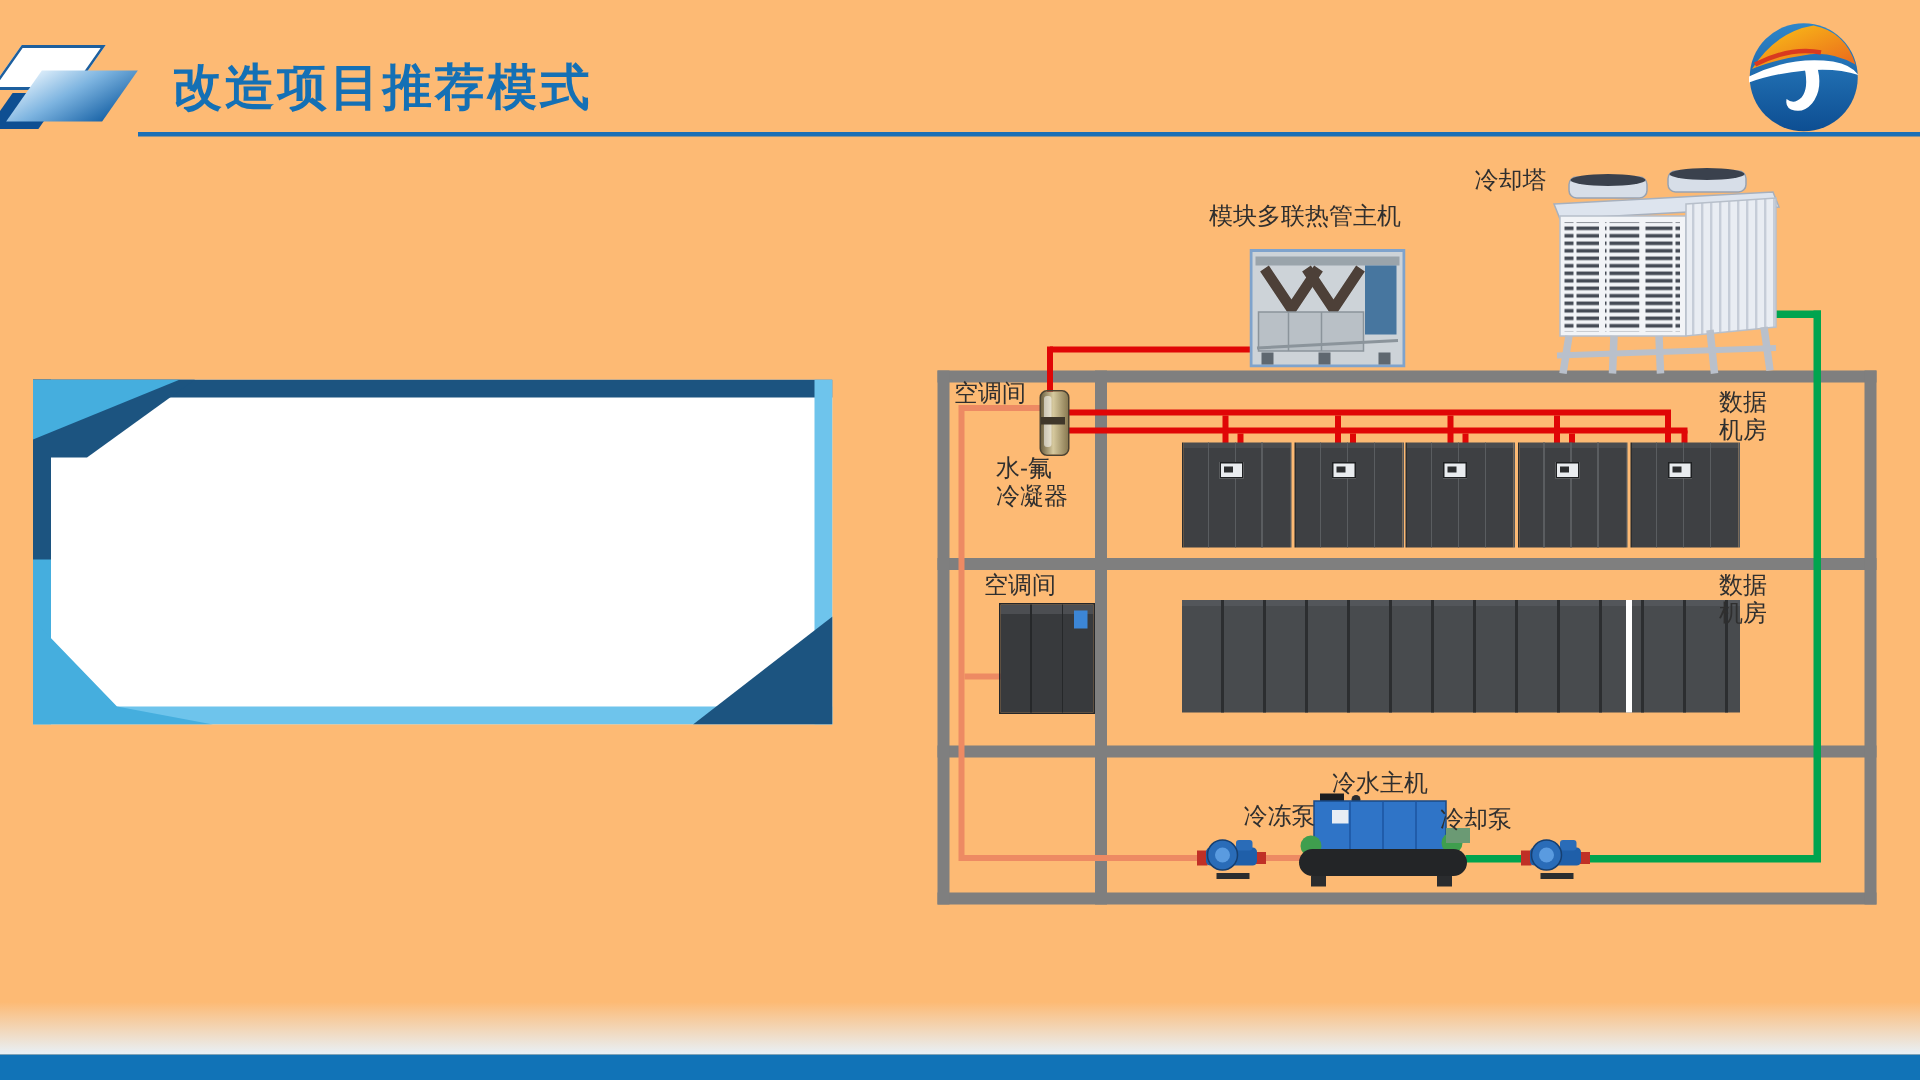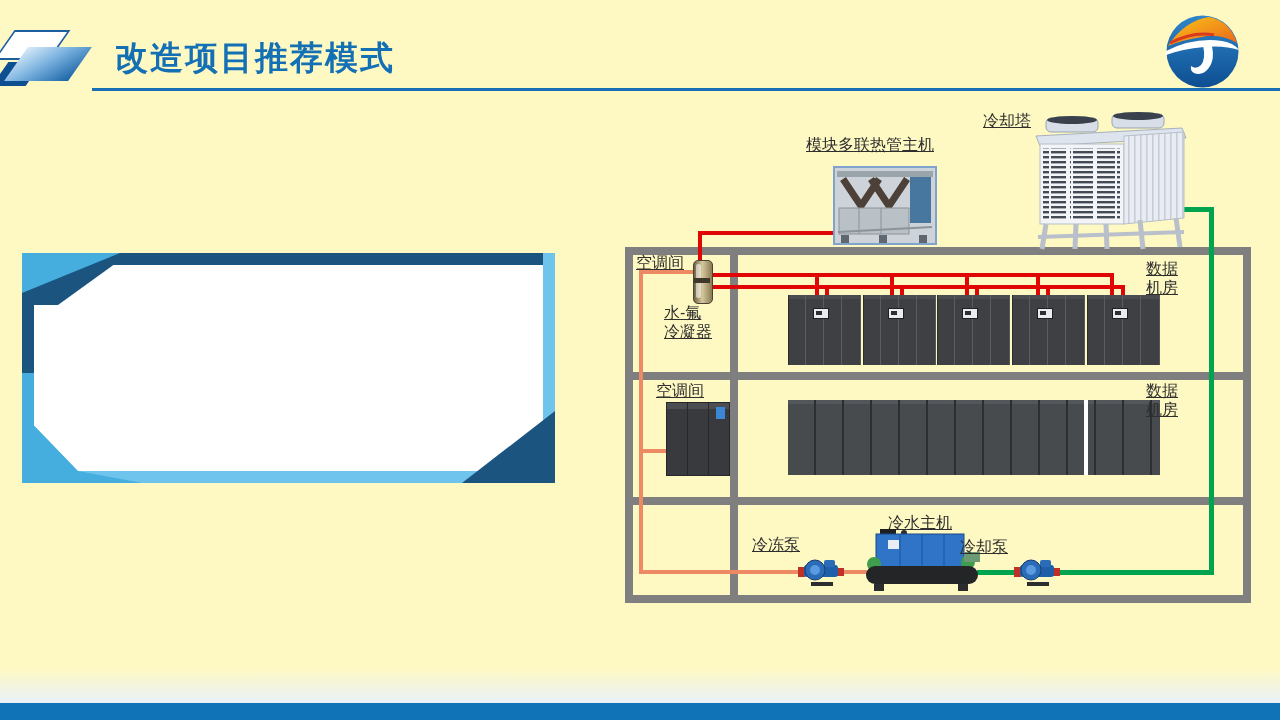--- a/index.html
+++ b/index.html
@@ -1,16 +1,16 @@
 <!DOCTYPE html>
 <html><head>
 <meta charset="utf-8">
 <style>
   html,body{margin:0;padding:0;background:#fff;}
-  .slide{position:relative;width:1280px;height:720px;background:#fef9c3;overflow:hidden;
+  .slide{position:relative;width:1280px;height:720px;background:#fdba74;overflow:hidden;
          font-family:"Liberation Sans","DejaVu Sans",sans-serif;}
   .abs{position:absolute;}
 
   
   .deco-outline{position:absolute;left:4px;top:30px;width:52px;height:26px;
     transform:skewX(-35deg);border:2px solid #1d5f9e;background:#fff;}
   .deco-fill{position:absolute;left:16px;top:47px;width:64px;height:34px;
     transform:skewX(-35deg);
     background:linear-gradient(135deg,#d9ebf9 0%,#7db4e0 45%,#1b65a8 100%);}
   .deco-wedge{position:absolute;left:0px;top:62px;width:34px;height:24px;
@@ -27,21 +27,21 @@
   .key-box svg{position:absolute;left:0;top:0;}
   .key-text{position:absolute;left:28px;top:22px;width:452px;font-size:23px;line-height:45px;
     font-weight:800;color:#0c0c0c;}
 
   
   .pipe{position:absolute;}
   .red{background:#e00606;}
   .orange{background:#ed8a63;}
   .green{background:#00a44f;}
   .gray{background:#7f7f7f;}
-  .dlabel{position:absolute;font-size:16px;color:#2f2f2f;line-height:19px;white-space:nowrap;text-decoration:underline;}
+  .dlabel{position:absolute;font-size:16px;color:#2f2f2f;line-height:19px;white-space:nowrap;}
 
   .condenser{position:absolute;left:693px;top:260px;width:18px;height:42px;border-radius:5px;
     background:linear-gradient(90deg,#6f6243,#d6c99e 45%,#8a7a52);border:1px solid #4a4232;}
   .condenser:before{content:"";position:absolute;left:2px;top:3px;width:5px;height:34px;
     background:rgba(255,255,255,.55);border-radius:2px;}
   .condenser:after{content:"";position:absolute;left:0;top:17px;width:16px;height:5px;
     background:#3f372a;}
 
   .rack1{position:absolute;top:295px;width:71px;height:70px;
     background:
@@ -252,21 +252,21 @@
       <rect x="28" y="12" width="11" height="9" fill="#e8edf4"></rect>
       <circle cx="14" cy="36" r="7" fill="#3f9e4e"></circle>
       <circle cx="108" cy="34" r="7" fill="#3f9e4e"></circle>
       <rect x="104" y="24" width="16" height="10" fill="#6b9a74"></rect>
       <rect x="6" y="38" width="112" height="18" rx="9" fill="#232527"></rect>
       <rect x="14" y="56" width="10" height="7" fill="#2a2c2e"></rect>
       <rect x="98" y="56" width="10" height="7" fill="#2a2c2e"></rect>
     </svg>
   </div>
 
-  <div class="dlabel" style="left:752px;top:535px">冷冻泵</div>
+  <div class="dlabel" style="left:829px;top:535px">冷冻泵</div>
   <div class="abs" style="left:798px;top:554px">
     <svg width="46" height="34" viewBox="0 0 46 34">
       <rect x="13" y="28" width="22" height="4" fill="#2b2d2f"></rect>
       <rect x="0" y="13" width="7" height="10" fill="#c03026"></rect>
       <rect x="39" y="14" width="7" height="8" fill="#c03026"></rect>
       <rect x="6" y="11" width="34" height="12" rx="3" fill="#1f5fa9"></rect>
       <rect x="26" y="6" width="11" height="7" rx="2" fill="#2a6cb8"></rect>
       <circle cx="17" cy="16" r="10" fill="#2a6cb8" stroke="#163f70"></circle>
       <circle cx="17" cy="16" r="5" fill="#5a9be0"></circle>
     </svg>

